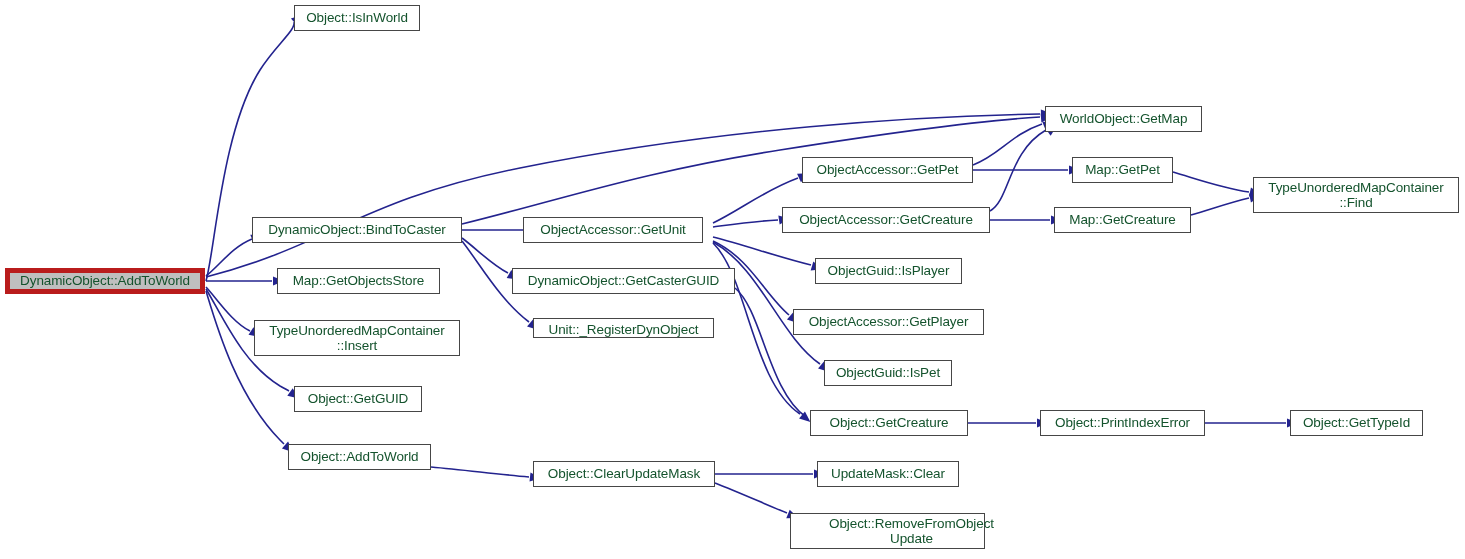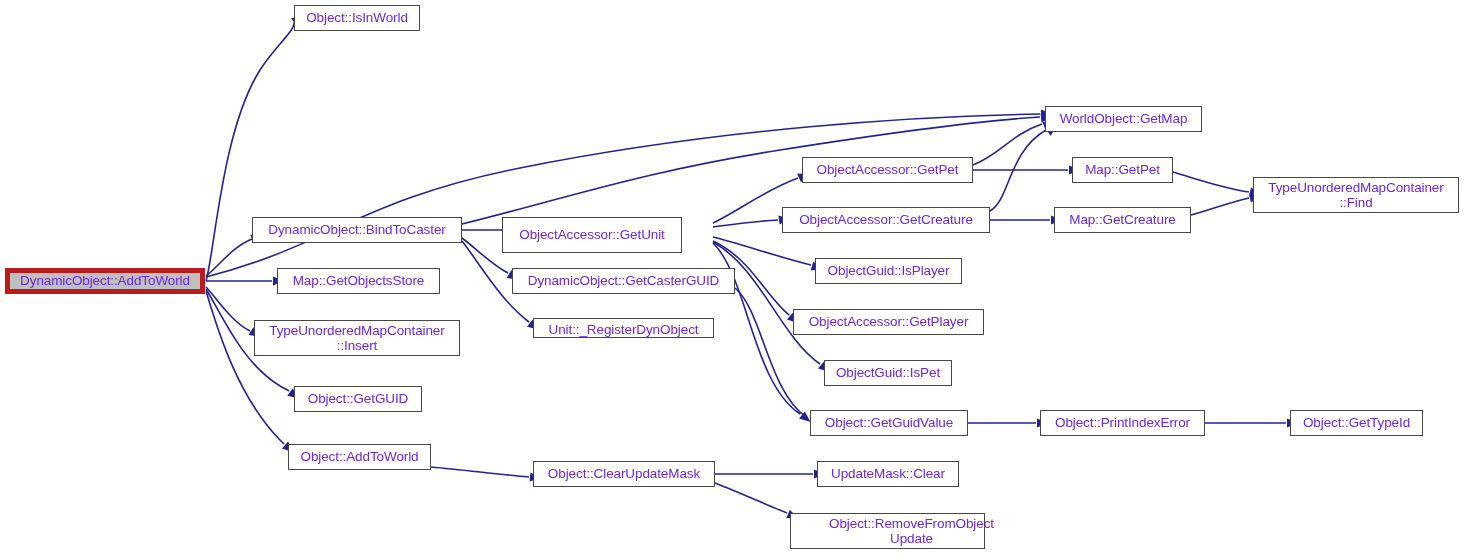--- a/index.html
+++ b/index.html
@@ -36,21 +36,21 @@
     left: 0;
     top: 0;
     width: 1465px;
     height: 559px;
   }
   .node {
     position: absolute;
     box-sizing: border-box;
     border: 1px solid #464646;
     background: #ffffff;
-    color: #6d28d9;
+    color: #14532d;
     font-size: 13.5px;
     line-height: 1.12;
     display: flex;
     align-items: center;
     justify-content: center;
     text-align: center;
     white-space: pre-line;
     letter-spacing: -0.1px;
   }
   .node.root {
@@ -127,31 +127,31 @@
     </svg>
   <div id="node-layer">
       <div class="node root" style="left: 5px; top: 268px; width: 200px; height: 26px;"><span class="node-label">DynamicObject::AddToWorld</span></div>
       <div class="node" style="left: 294px; top: 5px; width: 126px; height: 26px;"><span class="node-label">Object::IsInWorld</span></div>
       <div class="node" style="left: 252px; top: 217px; width: 210px; height: 26px;"><span class="node-label">DynamicObject::BindToCaster</span></div>
       <div class="node" style="left: 277px; top: 268px; width: 163px; height: 26px;"><span class="node-label">Map::GetObjectsStore</span></div>
       <div class="node" style="left: 254px; top: 320px; width: 206px; height: 36px;"><span class="node-label">TypeUnorderedMapContainer
 ::Insert</span></div>
       <div class="node" style="left: 294px; top: 386px; width: 128px; height: 26px;"><span class="node-label">Object::GetGUID</span></div>
       <div class="node" style="left: 288px; top: 444px; width: 143px; height: 26px; text-align: center;"><span class="node-label">Object::AddToWorld</span></div>
-      <div class="node" style="left: 502px; top: 217px; width: 180px; height: 36px;"><span class="node-label">ObjectAccessor::GetUnit</span></div>
+      <div class="node" style="left: 523px; top: 217px; width: 180px; height: 26px;"><span class="node-label">ObjectAccessor::GetUnit</span></div>
       <div class="node" style="left: 512px; top: 268px; width: 223px; height: 26px;"><span class="node-label">DynamicObject::GetCasterGUID</span></div>
       <div class="node" style="left: 533px; top: 318px; width: 181px; height: 20px; align-items: flex-end;"><span class="node-label">Unit::_RegisterDynObject</span></div>
       <div class="node" style="left: 533px; top: 461px; width: 182px; height: 26px;"><span class="node-label">Object::ClearUpdateMask</span></div>
       <div class="node" style="left: 1045px; top: 106px; width: 157px; height: 26px;"><span class="node-label">WorldObject::GetMap</span></div>
       <div class="node" style="left: 802px; top: 157px; width: 171px; height: 26px;"><span class="node-label">ObjectAccessor::GetPet</span></div>
       <div class="node" style="left: 782px; top: 207px; width: 208px; height: 26px;"><span class="node-label">ObjectAccessor::GetCreature</span></div>
       <div class="node" style="left: 815px; top: 258px; width: 147px; height: 26px;"><span class="node-label">ObjectGuid::IsPlayer</span></div>
       <div class="node" style="left: 793px; top: 309px; width: 191px; height: 26px;"><span class="node-label">ObjectAccessor::GetPlayer</span></div>
       <div class="node" style="left: 824px; top: 360px; width: 128px; height: 26px;"><span class="node-label">ObjectGuid::IsPet</span></div>
-      <div class="node" style="left: 810px; top: 410px; width: 158px; height: 26px;"><span class="node-label">Object::GetGuidValue</span></div>
+      <div class="node" style="left: 810px; top: 410px; width: 158px; height: 26px;"><span class="node-label">Object::GetCreature</span></div>
       <div class="node" style="left: 817px; top: 461px; width: 142px; height: 26px;"><span class="node-label">UpdateMask::Clear</span></div>
       <div class="node" style="left: 790px; top: 513px; width: 195px; height: 36px; padding-left: 48px;"><span class="node-label">Object::RemoveFromObject
 Update</span></div>
       <div class="node" style="left: 1072px; top: 157px; width: 101px; height: 26px;"><span class="node-label">Map::GetPet</span></div>
       <div class="node" style="left: 1054px; top: 207px; width: 137px; height: 26px;"><span class="node-label">Map::GetCreature</span></div>
       <div class="node" style="left: 1253px; top: 177px; width: 206px; height: 36px;"><span class="node-label">TypeUnorderedMapContainer
 ::Find</span></div>
       <div class="node" style="left: 1040px; top: 410px; width: 165px; height: 26px;"><span class="node-label">Object::PrintIndexError</span></div>
       <div class="node" style="left: 1290px; top: 410px; width: 133px; height: 26px;"><span class="node-label">Object::GetTypeId</span></div>
     </div>

